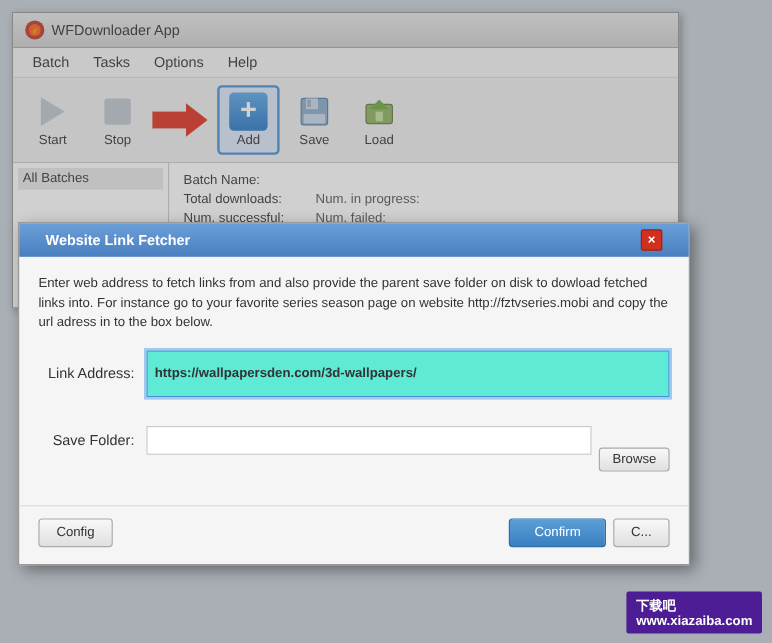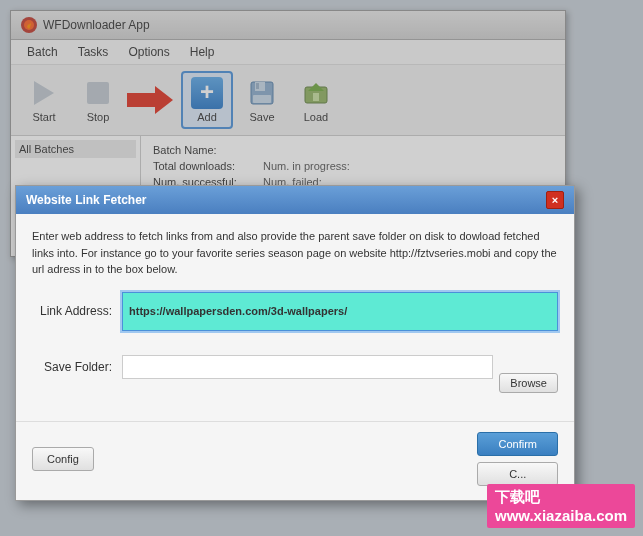--- a/index.html
+++ b/index.html
@@ -236,21 +236,21 @@
       top: 185px;
       left: 15px;
       width: 560px;
       background: #f5f5f5;
       border: 1px solid #999;
       box-shadow: 4px 4px 12px rgba(0,0,0,0.4);
     }
 
     .dialog-title-bar {
       background: linear-gradient(to bottom, #6a9fd8, #4a7fc0);
-      padding: 5px 10px;
+      padding: 5px 22px;
       display: flex;
       align-items: center;
       justify-content: space-between;
     }
 
     .dialog-title-text {
       color: white;
       font-size: 12px;
       font-weight: bold;
     }
@@ -344,21 +344,20 @@
       border: 1px solid #aaa;
       border-radius: 3px;
       cursor: pointer;
       font-size: 11px;
       color: #333;
     }
 
     .footer-right {
       display: flex;
       gap: 6px;
-      flex-direction: column;
     }
 
     .confirm-btn {
       padding: 5px 20px;
       background: linear-gradient(to bottom, #5b9fd8, #3a7fc0);
       border: 1px solid #2a6fa8;
       border-radius: 3px;
       cursor: pointer;
       font-size: 11px;
       color: white;
@@ -372,24 +371,24 @@
       cursor: pointer;
       font-size: 11px;
       color: #333;
     }
 
     
     .watermark {
       position: absolute;
       bottom: 8px;
       right: 8px;
-      background: #ec4899;
+      background: #4c1d95;
       color: white;
       padding: 4px 8px;
-      font-size: 15px;
+      font-size: 11px;
       font-weight: bold;
       border-radius: 2px;
     }
   </style>
 </head>
 <body>
 
 <div class="main-window">
 
   <div class="title-bar">

